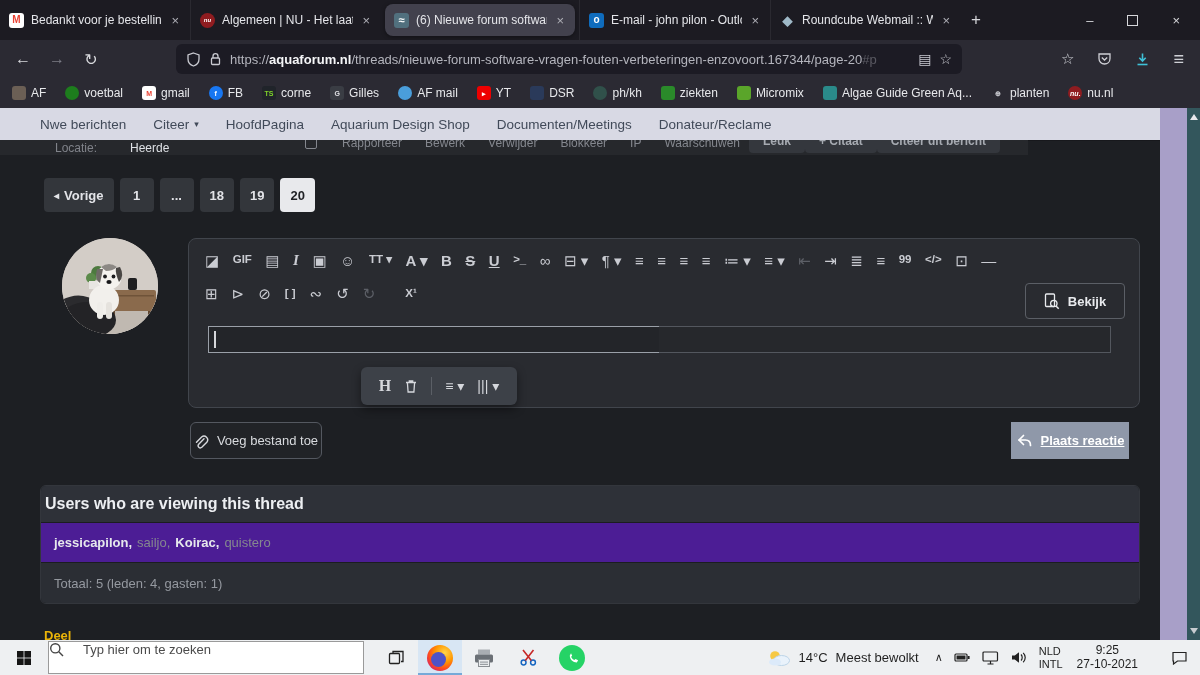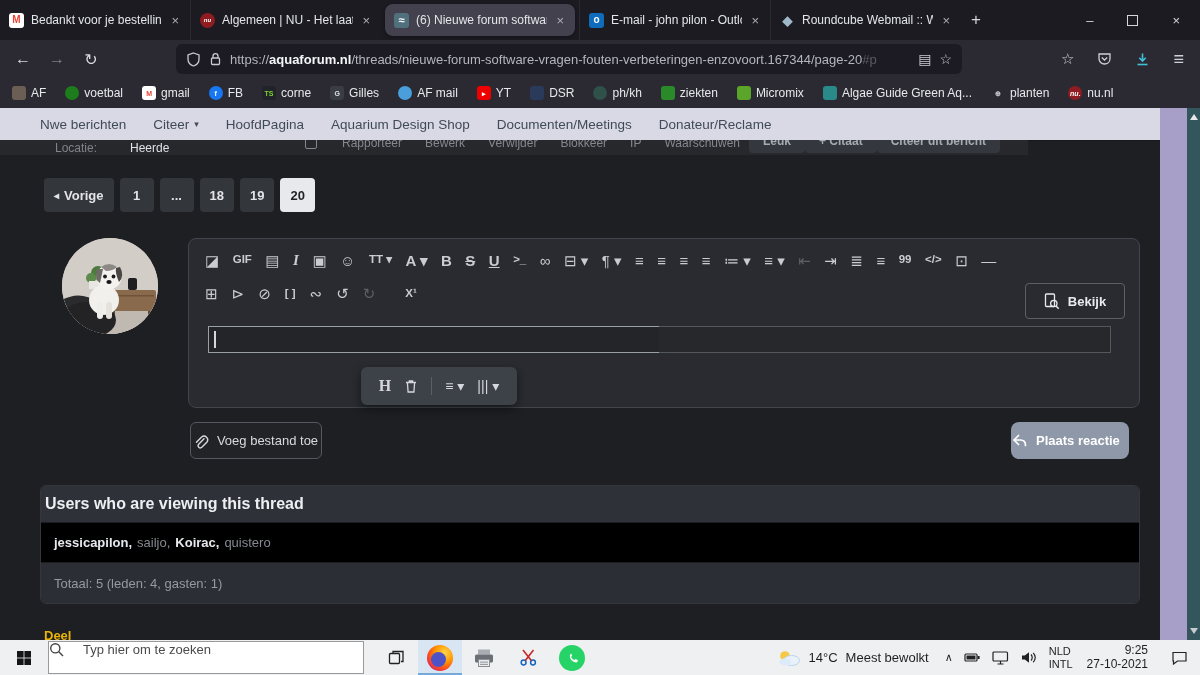--- a/index.html
+++ b/index.html
@@ -114,28 +114,28 @@
   .tpopup{position:absolute;left:172px;top:128px;width:156px;height:38px;background:#3d4148;
           border-radius:6px;display:flex;align-items:center;justify-content:center;gap:13px;
           color:#d5d7dc;font-size:14px;box-shadow:0 4px 10px rgba(0,0,0,.45);}
   .tpopup .hdr{font-family:"Liberation Serif",serif;font-weight:bold;font-size:16px;}
   .tpdiv{width:1px;height:18px;background:#5b5f66;}
   
   .attach{position:absolute;left:190px;top:314px;width:132px;height:37px;border:1px solid #545860;
           border-radius:6px;background:rgba(255,255,255,.02);display:flex;align-items:center;
           justify-content:center;gap:8px;color:#d8dade;font-size:13px;box-sizing:border-box;}
   .submit{position:absolute;left:1011px;top:314px;width:118px;height:37px;background:#8f98a9;
-          border-radius:8px;display:flex;align-items:center;gap:8px;
-          color:#fff;font-size:13px;font-weight:bold;}
+          border-radius:0;display:flex;align-items:center;justify-content:center;gap:8px;
+          color:#fff;font-size:13px;font-weight:bold;text-decoration:underline;}
   
   .users{position:absolute;left:40px;top:377px;width:1100px;border-radius:6px;overflow:hidden;
          border:1px solid #33363c;box-sizing:border-box;}
   .uhead{height:36px;background:#2e3138;display:flex;align-items:center;padding-left:4px;
          font-size:16px;font-weight:bold;color:#edeff2;border-bottom:1px solid #1b1d20;}
-  .urow{height:39px;background:#000000;display:flex;align-items:center;padding-left:13px;
+  .urow{height:39px;background:#4c1d95;display:flex;align-items:center;padding-left:13px;
         font-size:13px;color:#85888f;border-bottom:1px solid #1b1d20;}
   .urow span{margin-right:5px;}
   .member{color:#e6e8ec;font-weight:bold;}
   .utot{height:40px;background:#2b2e34;display:flex;align-items:center;padding-left:13px;
         font-size:13px;color:#9599a0;}
   .deel{position:absolute;left:44px;top:520px;font-size:13px;font-weight:bold;color:#eab308;}
   
   .scrollA{position:absolute;left:1160px;top:0;width:27px;height:532px;background:#a89fc8;}
   .scrollB{position:absolute;left:1187px;top:0;width:13px;height:532px;background:#33565c;}
   .sarr-up{position:absolute;left:3px;top:6px;width:0;height:0;border-left:4px solid transparent;
@@ -154,21 +154,21 @@
           background:radial-gradient(circle at 68% 30%,#ffd54a 0%,#ff9500 38%,#ff4d1c 62%,#c6187f 88%);}
   .fflogo::after{content:"";position:absolute;left:4px;top:7px;width:15px;height:15px;
                  border-radius:50%;background:#4f52c7;}
   .walogo{width:26px;height:26px;border-radius:50%;background:#25d366;display:flex;
           align-items:center;justify-content:center;}
   .spacer{flex:1;}
   .weather{display:flex;align-items:center;gap:8px;margin-right:16px;white-space:nowrap;}
   .tray{display:flex;align-items:center;gap:11px;margin-right:12px;}
   .chev{font-size:11px;color:#1f1f1f;}
   .lang{font-size:11px;line-height:12.5px;margin-right:14px;text-align:left;}
-  .clock{font-size:12px;line-height:13.5px;text-align:right;margin-right:10px;}
+  .clock{font-size:12px;line-height:13.5px;text-align:center;margin-right:20px;}
   .acslot{width:42px;height:35px;display:flex;align-items:center;justify-content:center;}
   svg{display:block;}
 </style>
 </head>
 <body>
 
 <div class="tabbar">
   <div class="tab">
     <span class="fav fav-gmail">M</span>
     <span class="ttitle">Bedankt voor je bestelling me</span>

